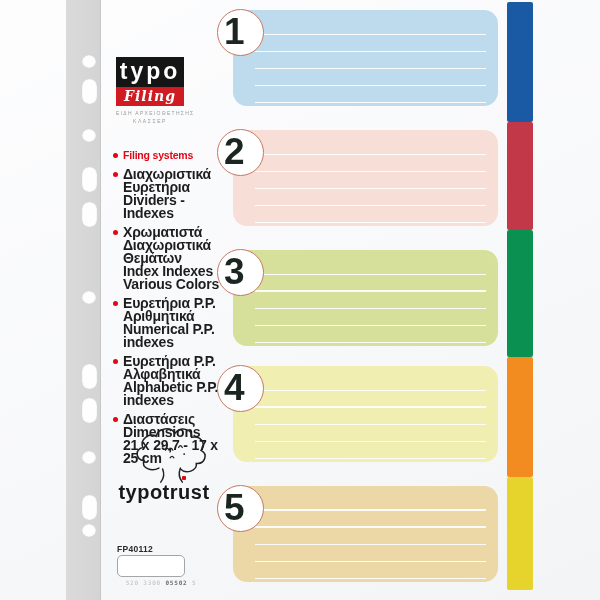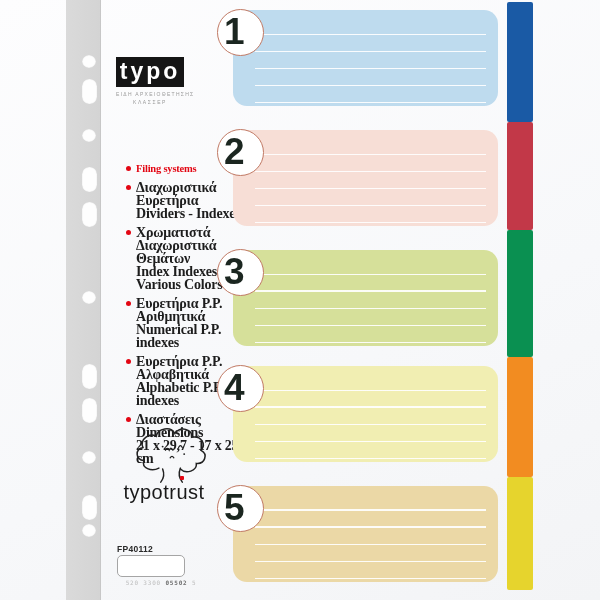--- a/index.html
+++ b/index.html
@@ -20,21 +20,21 @@
   .brand-logo{position:absolute;left:116px;top:57px;width:68px;}
   .brand-typo{height:30px;background:#151515;color:#fff;font-weight:bold;font-size:23px;
     line-height:29px;text-align:center;letter-spacing:3px;}
   .brand-filing{height:19px;background:#d01b22;color:#fff;text-align:center;
     font-family:"DejaVu Serif","Liberation Serif",serif;font-style:italic;font-weight:bold;
     font-size:14px;line-height:18px;letter-spacing:1px;}
   .brand-tag{color:#9a9a9a;font-size:5px;letter-spacing:1.3px;text-align:center;margin-top:4px;
     white-space:nowrap;}
   .brand-tag.second{margin-top:2px;letter-spacing:1.6px;}
   
-  .features{position:absolute;left:109px;top:145px;width:118px;list-style:none;margin:17px;padding:0;font-family:Liberation Serif, serif;}
+  .features{position:absolute;left:109px;top:145px;width:118px;list-style:none;margin:4px;padding:0;}
   .features li{position:relative;padding-left:10px;margin-bottom:6px;font-size:14px;
     line-height:13px;font-weight:bold;color:#1d1d1d;letter-spacing:-0.2px;}
   .features li .ftext{white-space:pre-line;}
   .features li.hl{color:#e30613;font-size:10.5px;}
   .bullet{position:absolute;left:0;top:4px;width:5px;height:5px;border-radius:50%;background:#e30613;}
   
   .label-row{position:absolute;left:233px;width:265px;height:96px;}
   .r1{top:10px}.r2{top:130px}.r3{top:250px}.r4{top:366px}.r5{top:486px}
   .label-rect{position:absolute;inset:0;border-radius:14px;}
   .r1 .label-rect{background:#bedbee}
@@ -50,21 +50,21 @@
   
   .edge-tab{position:absolute;left:507px;width:26px;border-radius:2px;}
   .e1{top:2px;height:120px;background:#1a5aa5}
   .e2{top:122px;height:108px;background:#c23848}
   .e3{top:230px;height:127px;background:#0a9051}
   .e4{top:357px;height:120px;background:#f28c21}
   .e5{top:477px;height:113px;background:#e6d42d}
   
   .tree{position:absolute;left:126px;top:426px;}
   .maker-name{position:absolute;left:108px;top:481px;width:112px;text-align:center;
-    font-size:20px;font-weight:normal;color:#191919;letter-spacing:0.5px;}
+    font-size:20px;font-weight:bold;color:#191919;letter-spacing:0.5px;}
   .maker-u{position:relative;display:inline-block;}
   .maker-u .udot{position:absolute;left:50%;margin-left:-2px;top:-5px;width:4px;height:4px;
     border-radius:1px;background:#e30613;}
   .code-label{position:absolute;left:117px;top:544px;width:66px;text-align:left;
     font-size:8.5px;font-weight:bold;color:#2a2a2a;letter-spacing:0.3px;}
   .code-box{position:absolute;left:117px;top:555px;width:66px;height:20px;background:#fff;
     border:1px solid #a5a5a5;border-radius:5px;}
   .barcode-digits{position:absolute;left:106px;top:579px;width:110px;text-align:center;
     font-size:6px;letter-spacing:0.8px;color:#bdbdbd;font-family:"DejaVu Sans Mono","Liberation Mono",monospace;}
   .barcode-digits .mid{color:#6f6f6f;font-weight:bold;}
@@ -83,20 +83,21 @@
     <div class="hole round h6"></div>
     <div class="hole oblong h7"></div>
     <div class="hole oblong h8"></div>
     <div class="hole round h9"></div>
     <div class="hole oblong h10"></div>
     <div class="hole round h11"></div>
   </div>
 
   <div class="brand-logo">
     <div class="brand-typo">typo</div>
+    <div class="brand-filing">Filing</div>
     <div class="brand-tag">ΕΙΔΗ ΑΡΧΕΙΟΘΕΤΗΣΗΣ</div>
     <div class="brand-tag second">ΚΛΑΣΣΕΡ</div>
   </div>
 
   <ul class="features">
     <li class="hl">
       <span class="bullet"></span>
       <span class="ftext">Filing systems</span>
     </li>
     <li>

